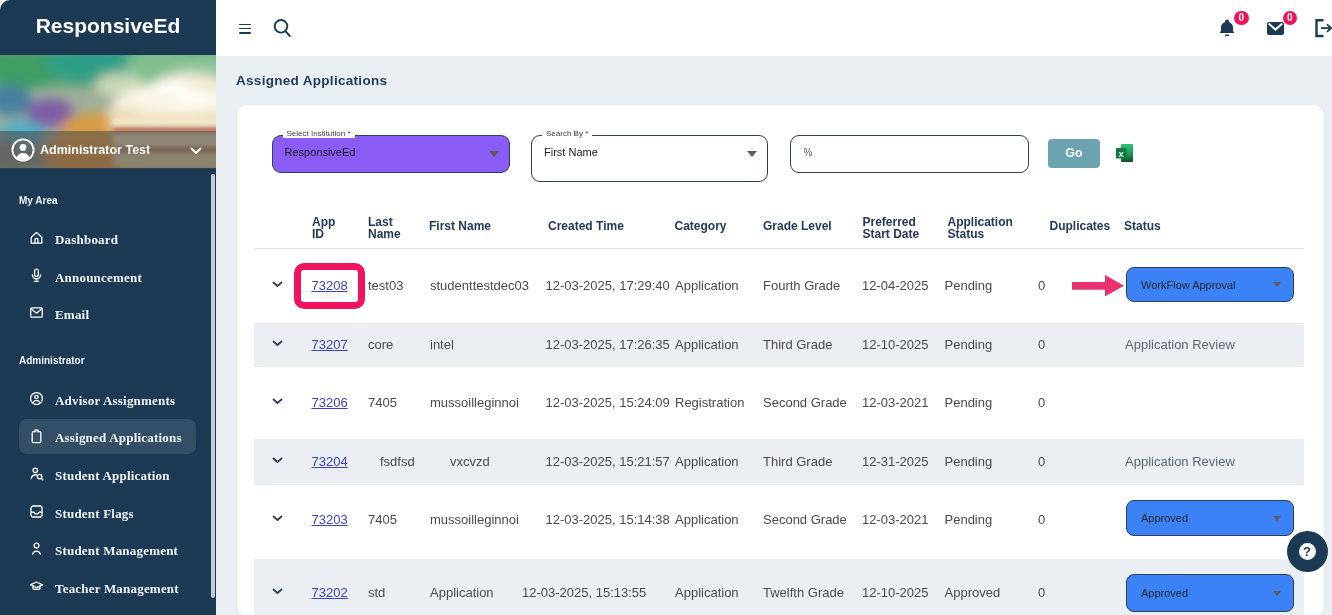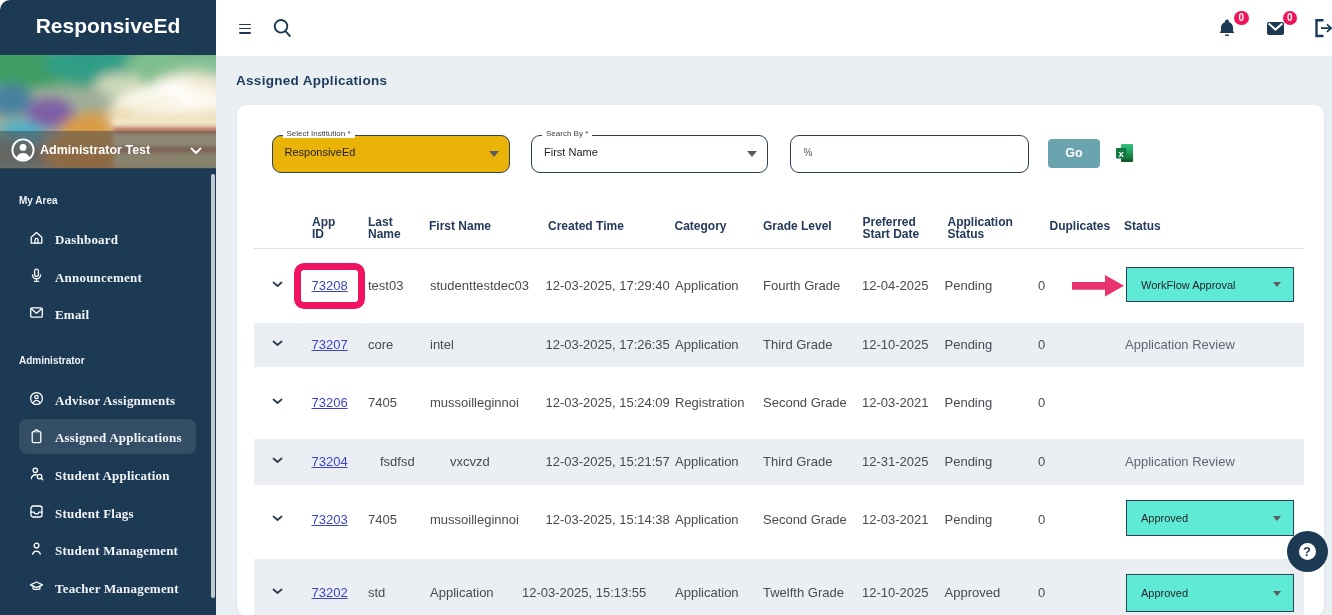--- a/index.html
+++ b/index.html
@@ -161,27 +161,27 @@
   <svg class="abs" style="left:1314px;top:19px;" width="18" height="19" viewBox="0 0 18 19">
     <path d="M9.5,1.2 H2.5 V17 H9.5" fill="none" stroke="#1d3a55" stroke-width="2.4"></path>
     <line x1="7" y1="9.1" x2="16.5" y2="9.1" stroke="#1d3a55" stroke-width="1.8"></line>
     <polyline points="13,5.3 17,9.1 13,12.9" fill="none" stroke="#1d3a55" stroke-width="1.8" stroke-linejoin="miter"></polyline>
   </svg>
 
   <div class="abs" style="left:236px;top:73px;font-size:13.5px;letter-spacing:0.3px;font-weight:bold;color:#1e3a5f;">Assigned Applications</div>
 
   <div class="abs" style="left:236.5px;top:104.5px;width:1087px;height:511px;background:#ffffff;border-radius:10px;box-shadow:0 1px 4px rgba(0,0,0,0.06);"></div>
 
-  <div class="abs" style="left:271.5px;top:135px;width:238px;height:38px;border:1.6px solid #2c4158;border-radius:9px;background:#eab308;">
+  <div class="abs" style="left:271.5px;top:135px;width:238px;height:38px;border:1.6px solid #2c4158;border-radius:9px;background:#8b5cf6;">
     <div class="abs" style="left:10px;top:-7px;background:#fff;padding:0 4px;font-size:8px;color:#3f3f3f;">Select Institution *</div>
     <div class="abs" style="left:12px;top:10px;font-size:11px;color:#1c1c1c;">ResponsiveEd</div>
     <div class="abs" style="left:216px;top:15px;width:0;height:0;border-left:5.5px solid transparent;border-right:5.5px solid transparent;border-top:6px solid #5c5c5c;"></div>
   </div>
 
-  <div class="abs" style="left:531px;top:135px;width:237px;height:38px;border:1.6px solid #2c4158;border-radius:9px;background:#fff;">
+  <div class="abs" style="left:531px;top:135px;width:237px;height:47px;border:1.6px solid #2c4158;border-radius:9px;background:#fff;">
     <div class="abs" style="left:10px;top:-7px;background:#fff;padding:0 4px;font-size:8px;color:#3f3f3f;">Search By *</div>
     <div class="abs" style="left:12px;top:10px;font-size:11px;color:#1c1c1c;">First Name</div>
     <div class="abs" style="left:215px;top:15px;width:0;height:0;border-left:5.5px solid transparent;border-right:5.5px solid transparent;border-top:6px solid #5c5c5c;"></div>
   </div>
 
   <div class="abs" style="left:789.5px;top:135px;width:239px;height:38px;border:1.6px solid #2c4158;border-radius:9px;background:#fff;">
     <div class="abs" style="left:13px;top:11px;font-size:10px;color:#5a5a5a;">%</div>
   </div>
 
   <div class="abs" style="left:1048px;top:139px;width:52px;height:29px;background:#6ba3ae;border-radius:4px;color:#fff;font-size:12.5px;font-weight:600;text-align:center;line-height:29px;">Go</div>
@@ -317,16 +317,16 @@
 
 </div>
 <style>
   .nav-tx { font-size:13px; font-weight:bold; color:#f2f5f8; letter-spacing:0.2px;font-family:Liberation Serif, serif; }
   .th1 { position:absolute; top:219px; font-size:12px; font-weight:bold; color:#24395b; line-height:15px; }
   .th2 { position:absolute; top:215.5px; font-size:12px; font-weight:bold; color:#24395b; line-height:12.5px; }
   .td { position:absolute; font-size:13px; color:#4a4a54; line-height:16px; }
   .lnk { color:#3b43c8; text-decoration:underline; }
   .gr { color:#5d6773; }
   .rchev { left:271.5px; width:11px; height:7px; }
-  .sel { position:absolute; left:1126px; width:168px; border:1.5px solid #2c4158; border-radius:0; background:#5eead4; }
+  .sel { position:absolute; left:1126px; width:168px; border:1.5px solid #2c4158; border-radius:8px; background:#3b82f6; }
   .sel span { position:absolute; left:14px; top:50%; transform:translateY(-50%); font-size:11px; color:#26262b; }
   .sel i { position:absolute; right:12px; top:50%; margin-top:-2.5px; width:0; height:0; border-left:4.5px solid transparent; border-right:4.5px solid transparent; border-top:5.5px solid #5c5c5c; }
 </style>
 
 </body></html>

